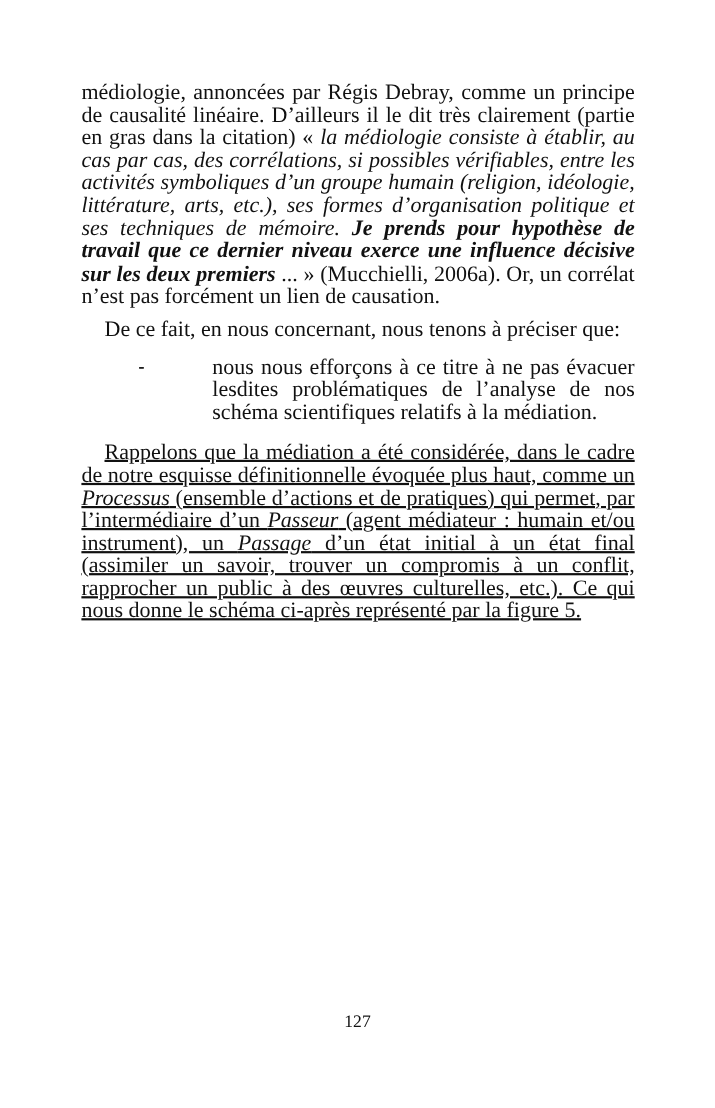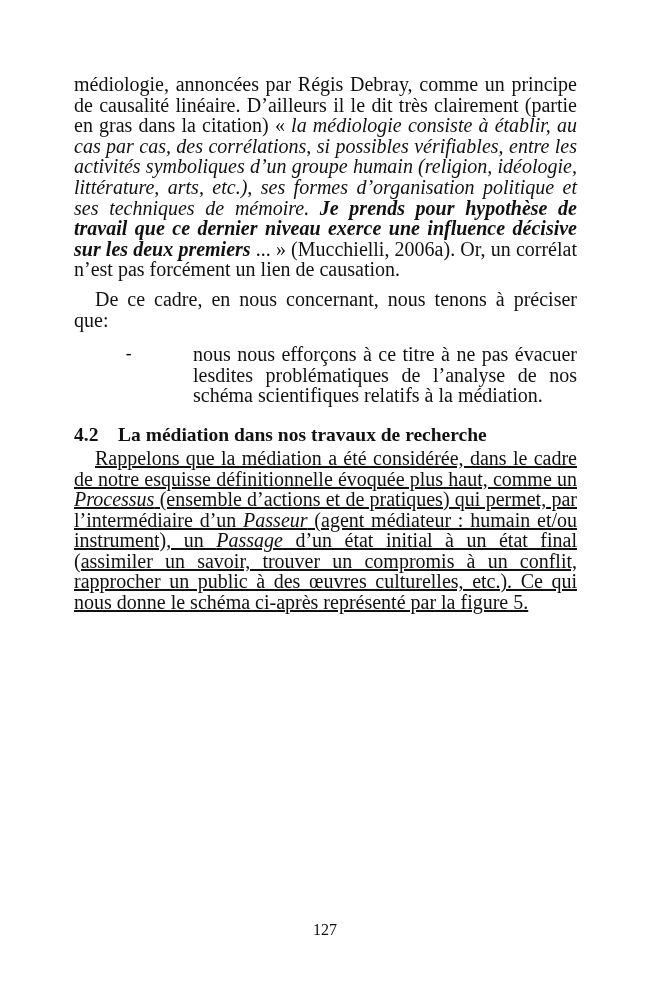--- a/index.html
+++ b/index.html
@@ -75,34 +75,30 @@
       line-height: 20px;
     }
   </style>
 </head>
 <body>
 
 <div class="page">
 
   <p class="para1"><span>médiologie, annoncées par Régis Debray, comme un principe de causalité linéaire. D’ailleurs il le dit très clairement (partie en gras dans la citation) « </span><em>la médiologie consiste à établir, au cas par cas, des corrélations, si possibles vérifiables, entre les activités symboliques d’un groupe humain (religion, idéologie, littérature, arts, etc.), ses formes d’organisation politique et ses techniques de mémoire. </em><strong><em>Je prends pour hypothèse de travail que ce dernier niveau exerce une influence décisive sur les deux premiers</em></strong><span> ... » (Mucchielli, 2006a). Or, un corrélat n’est pas forcément un lien de causation.</span></p>
 
-  <p class="para2">De ce cadre, en nous concernant, nous tenons à préciser que:</p>
+  <p class="para2">De ce fait, en nous concernant, nous tenons à préciser que:</p>
 
   <ul class="list">
     <li class="list-item">
       <span class="dash">-</span>
     </li>
     <li class="list-item">
       <span class="dash">-</span>
       <p>nous nous efforçons à ce titre à ne pas évacuer lesdites problématiques de l’analyse de nos schéma scientifiques relatifs à la médiation.</p>
     </li>
   </ul>
 
-  <h2 class="heading">
-    <span class="num">4.2</span>
-    <span>La médiation dans nos travaux de recherche</span>
-  </h2>
 
   <p class="para3"><span>Rappelons que la médiation a été considérée, dans le cadre de notre esquisse définitionnelle évoquée plus haut, comme un </span><em>Processus</em><span> (ensemble d’actions et de pratiques) qui permet, par l’intermédiaire d’un </span><em>Passeur</em><span> (agent médiateur : humain et/ou instrument), un </span><em>Passage</em><span> d’un état initial à un état final (assimiler un savoir, trouver un compromis à un conflit, rapprocher un public à des œuvres culturelles, etc.). Ce qui nous donne le schéma ci-après représenté par la figure 5.</span></p>
 
 </div>
 
 <div class="page-number">127</div>
 
 </body></html>

